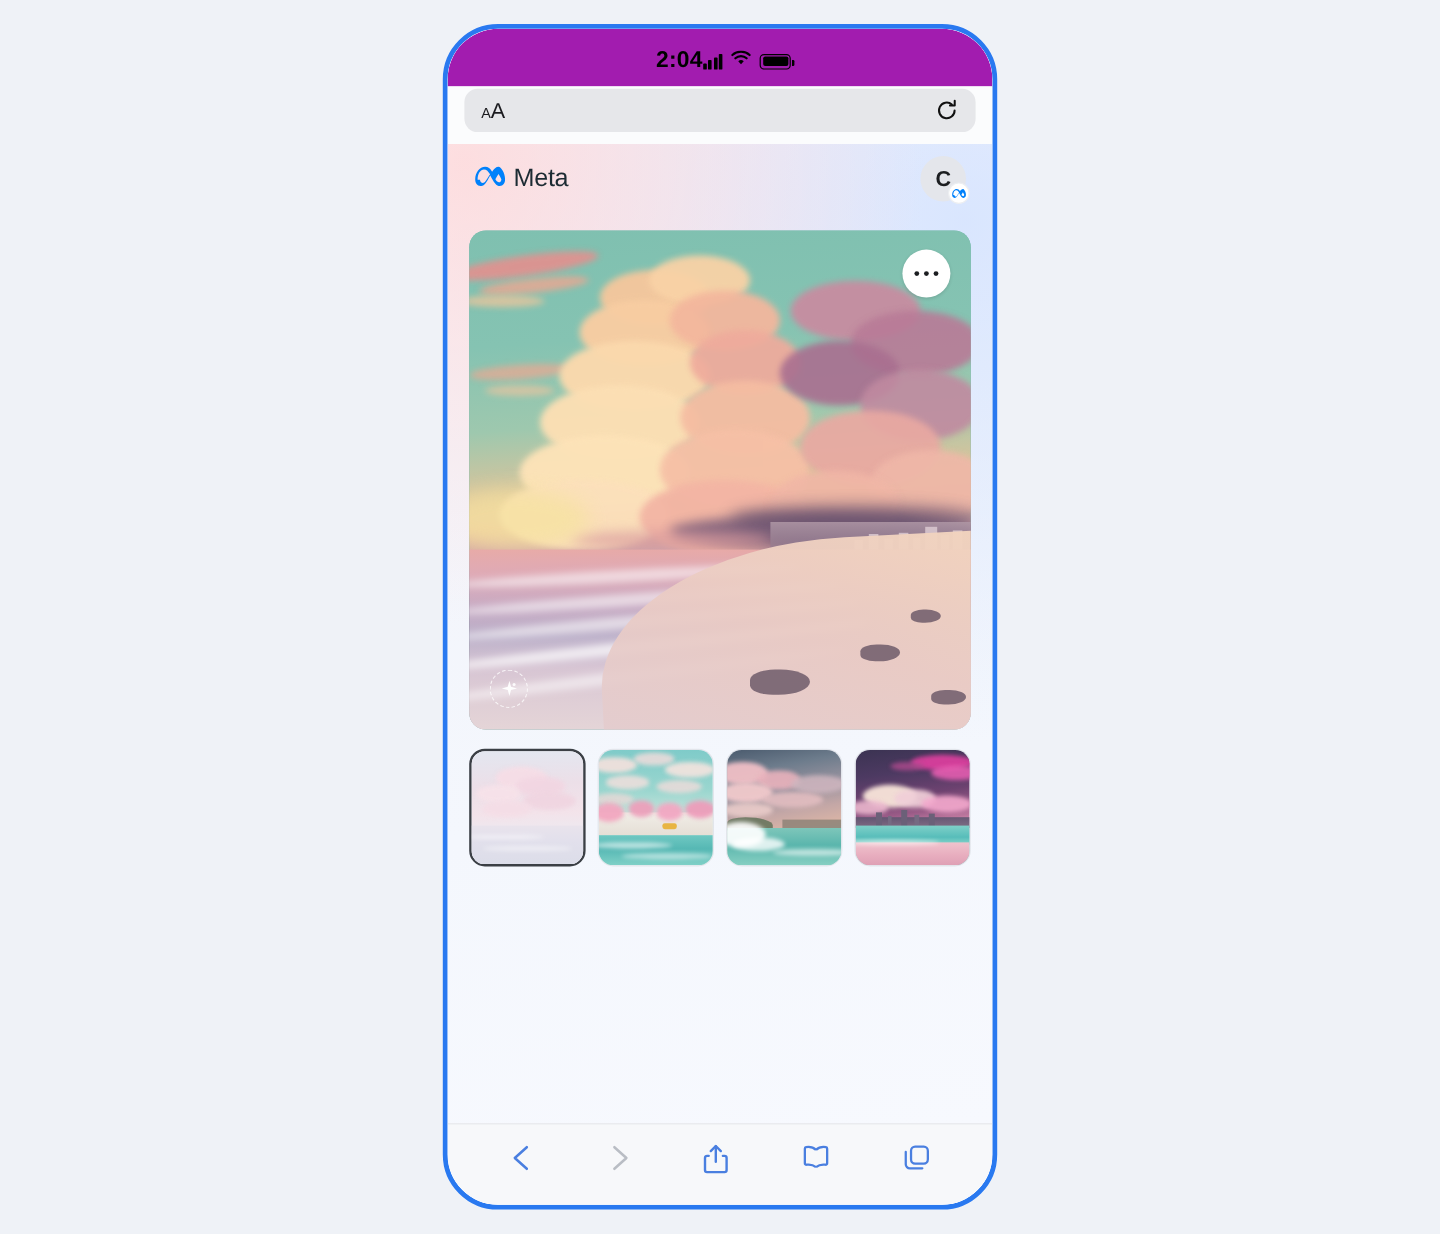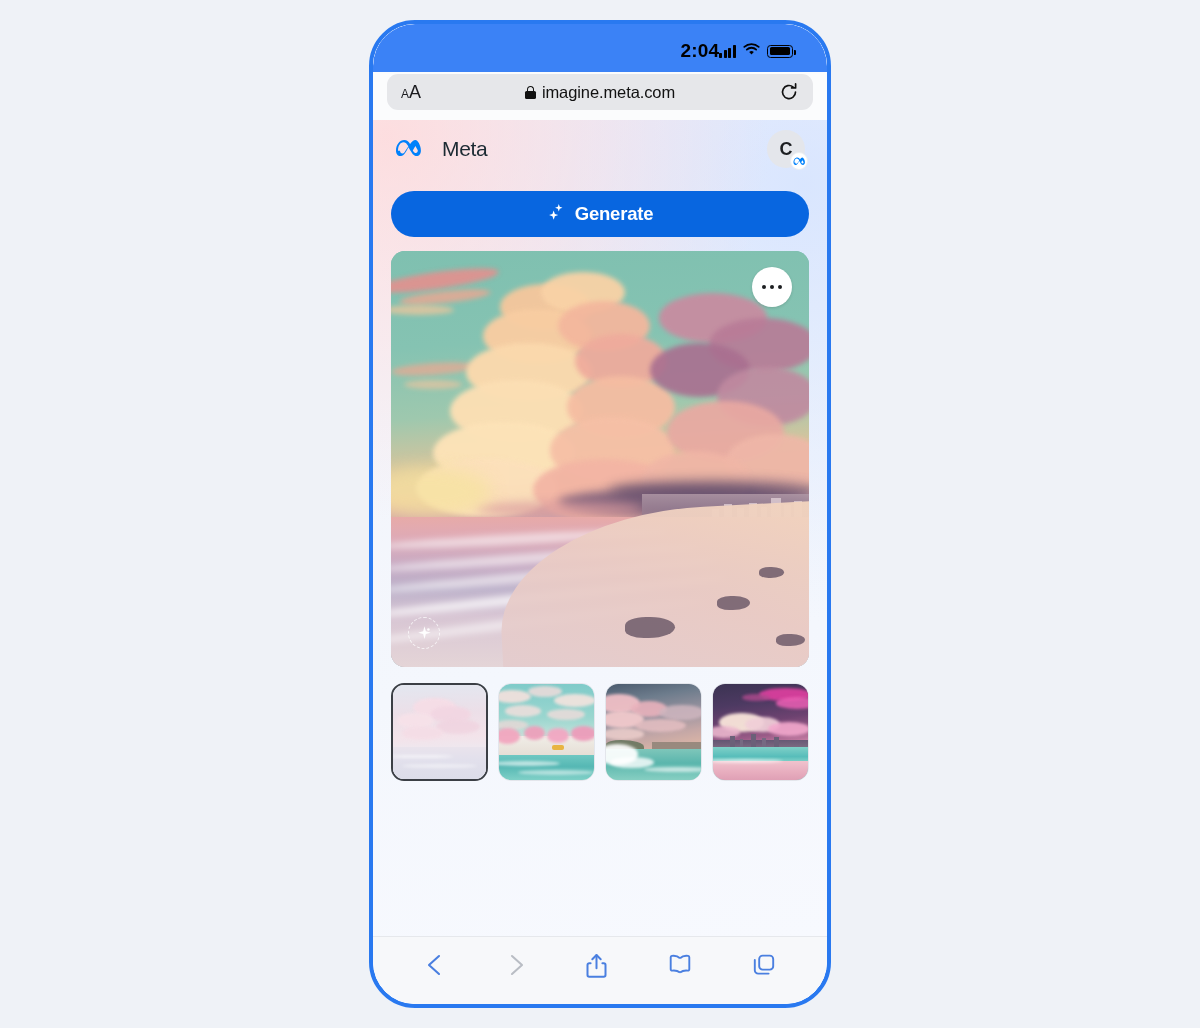--- a/index.html
+++ b/index.html
@@ -25,23 +25,23 @@
     position: absolute; inset: 0;
     border-radius: 42px;
     overflow: hidden;
     display: flex; flex-direction: column;
     background: #ffffff;
   }
 
   
   .status-bar {
     height: 48px; flex: 0 0 48px;
-    display: flex; align-items: center; justify-content: flex-end;
+    display: flex; align-items: center; justify-content: center;
     padding: 6px 34px 0 40px;
-    background: #3b82f6;
+    background: #a21caf;
   }
   .status-time {
     font-size: 19px; font-weight: bold; color: #000;
     letter-spacing: .2px;
   }
   .status-icons { display: flex; align-items: center; gap: 7px; }
   .sig-bars { display: flex; align-items: flex-end; gap: 1.6px; height: 13px; }
   .sig-bars i { display: block; width: 3px; background: #000; border-radius: .7px; }
   .sig-bars i:nth-child(1){ height: 5px; }
   .sig-bars i:nth-child(2){ height: 7.5px; }
@@ -103,21 +103,21 @@
     display: flex; flex-direction: column;
     overflow: hidden;
   }
 
   
   .app-header {
     height: 58px; flex:0 0 58px;
     display:flex; align-items:center; justify-content:space-between;
     padding: 0 4px;
   }
-  .brand { display:flex; align-items:center; gap: 21px; }
+  .brand { display:flex; align-items:center; gap: 7px; }
   .meta-mark { display:block; }
   .brand-name {
     font-size: 21px; color: #1c2b33; font-weight: 500; letter-spacing: -.3px;
   }
   .avatar-wrap { position: relative; width: 38px; height: 38px; }
   .avatar {
     width: 38px; height: 38px; border-radius: 50%;
     background: #e4e6eb;
     display:flex; align-items:center; justify-content:center;
     font-size: 18px; font-weight: bold; color: #1c1e21;
@@ -278,27 +278,20 @@
           </span>
       </div>
     </div>
 
     <div class="url-bar-wrap">
       <div class="url-bar">
         <span class="aa-icon">
           <span class="small">A</span>
             <span class="big">A</span>
         </span>
-        <span class="url-center">
-          <span class="lock-icon">
-            <span class="shackle"></span>
-              <span class="body"></span>
-          </span>
-          <span class="url-text">imagine.meta.com</span>
-        </span>
         <span class="reload-icon">
           <svg width="20" height="20" viewBox="0 0 20 20">
             <path d="M16.5 10a6.5 6.5 0 1 1-2.3-4.95" stroke="#111" stroke-width="1.7" fill="none" stroke-linecap="round"></path>
             <path d="M16.6 1.9v4.0h-4.0" stroke="#111" stroke-width="1.7" fill="none" stroke-linecap="round" stroke-linejoin="round"></path>
           </svg>
         </span>
       </div>
     </div>
 
     <div class="app">
@@ -316,29 +309,20 @@
           <div class="avatar">C</div>
           <div class="avatar-badge">
             <svg width="12" height="8" viewBox="0 0 26 17">
               <path d="M3.0 11.7C3.0 6.7 5.4 3.2 8.3 3.2c2.2 0 3.6 1.6 5.1 4.1 -1.8 2.9-3.0 4.7-3.7 5.6 -0.9 1.2-1.5 1.5-2.3 1.5 -1.3 0-2.4-1.1-2.4-2.7zM22.8 11.3c0 1.7-0.8 2.6-2.0 2.6 -1.0 0-1.8-0.6-3.0-2.5 0.9-1.5 1.7-3.0 2.6-4.4 0.9 1.4 1.7 2.9 2.4 4.3zM20.6 1.0c-2.3 0-4.0 1.7-5.5 4.1C13.6 2.5 11.8 1.0 9.3 1.0 4.6 1.0 1.0 6.0 1.0 11.4c0 3.2 1.6 5.6 4.5 5.6 2.1 0 3.6-1.0 6.2-5.5 0 0 1.1-1.9 1.8-3.2 0.3 0.4 0.5 0.9 0.8 1.4l1.2 2.1c2.4 4.0 3.7 5.2 6.0 5.2 2.8 0 4.4-2.4 4.4-5.6 0-5.6-3.7-10.4-5.3-10.4z" fill="#0081fb"></path>
             </svg>
           </div>
         </div>
       </div>
 
 
-      <button class="generate-btn">
-        <span>
-          <svg width="19" height="19" viewBox="0 0 20 20">
-            <path d="M12.4 2.2 13.4 5.1 16.3 6.1 13.4 7.1 12.4 10.0 11.4 7.1 8.5 6.1 11.4 5.1z" fill="#fff"></path>
-            <path d="M7.0 9.0 8.3 12.5 11.8 13.8 8.3 15.1 7.0 18.6 5.7 15.1 2.2 13.8 5.7 12.5z" fill="#fff"></path>
-          </svg>
-        </span>
-        <span>Generate</span>
-      </button>
 
       <div class="main-image">
         <div class="sky">
 
           <div class="cloud" style="left:-4%; top:5%; width:30%; height:4%; background:#f08a8a; opacity:.8; border-radius:50%; transform:rotate(-8deg);"></div>
           <div class="cloud" style="left:2%; top:9.5%; width:22%; height:3%; background:#f4a58f; opacity:.75; transform:rotate(-6deg);"></div>
           <div class="cloud" style="left:-2%; top:13%; width:17%; height:2.4%; background:#f7c69a; opacity:.7;"></div>
           <div class="cloud" style="left:0%; top:27%; width:20%; height:3%; background:#f6a58e; opacity:.65; transform:rotate(-4deg);"></div>
           <div class="cloud" style="left:3%; top:31%; width:14%; height:2.2%; background:#f8c49d; opacity:.6;"></div>
 

